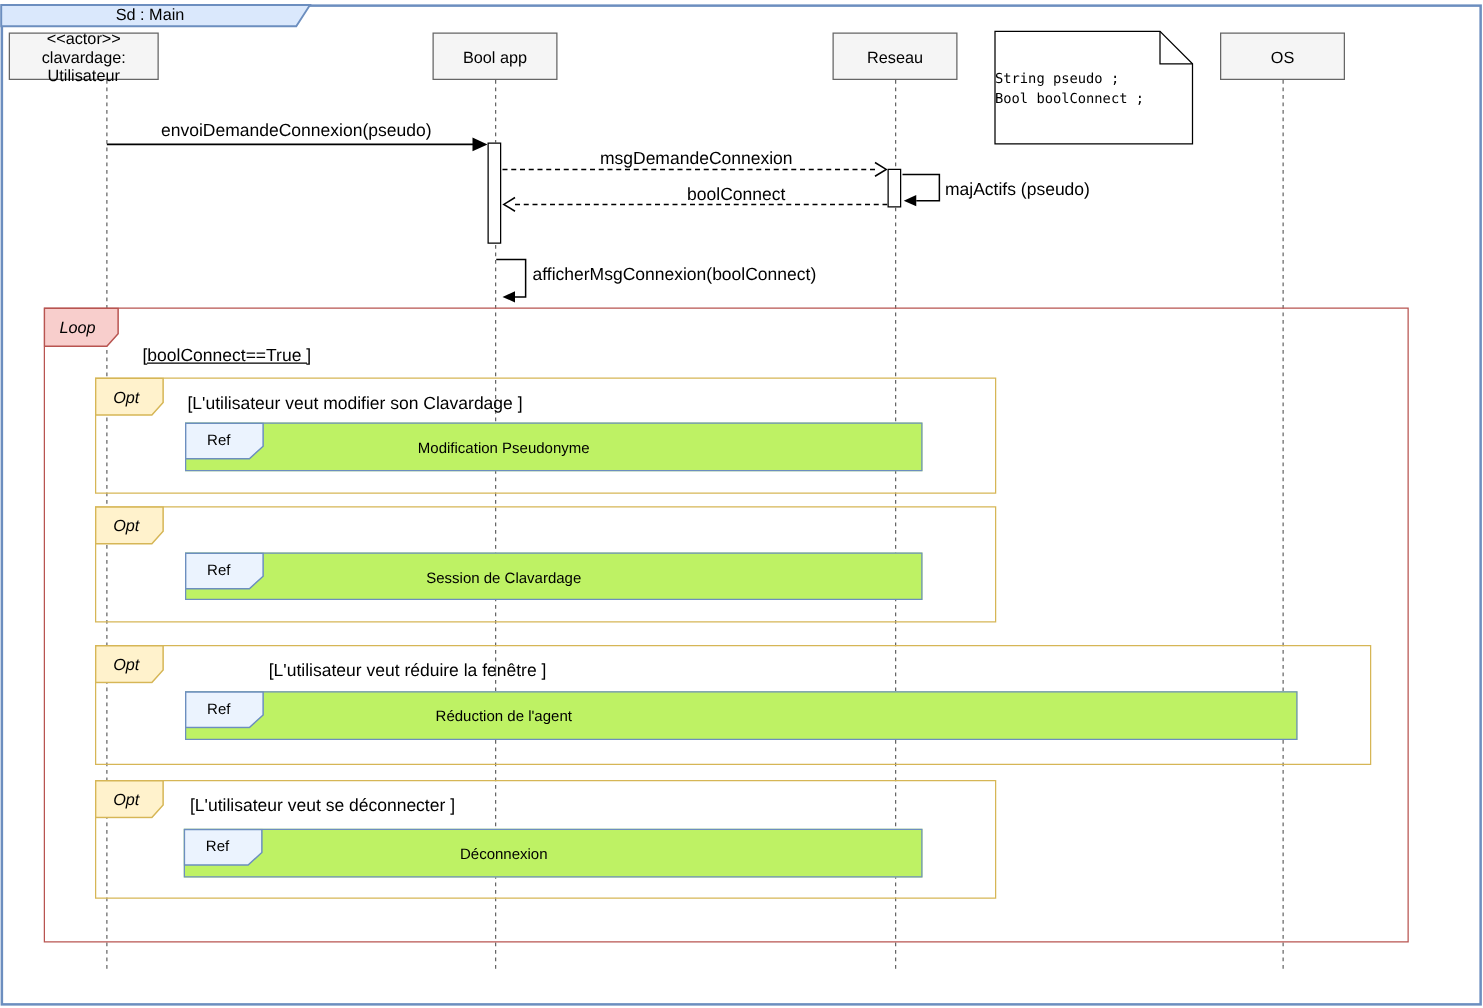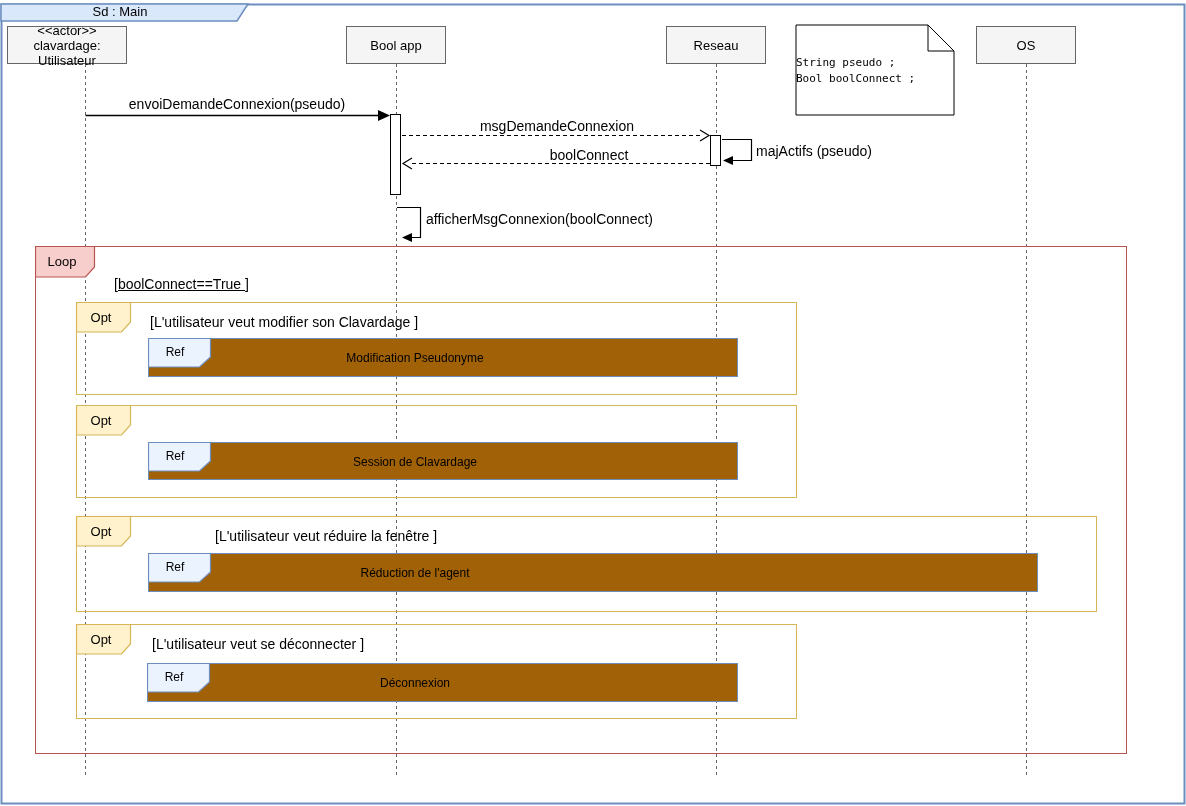--- a/index.html
+++ b/index.html
@@ -7,25 +7,25 @@
        font-family:"Liberation Sans","DejaVu Sans",sans-serif;color:#000;}
   .lbl{position:absolute;white-space:nowrap;font-size:14px;line-height:14px;color:#000;}
   .ctr{transform:translateX(-50%);}
   .participant{position:absolute;background:#f5f5f5;border:1px solid #666666;
                display:flex;flex-direction:column;align-items:center;justify-content:center;
                font-size:13px;line-height:15px;text-align:center;box-sizing:border-box;}
   .activation{position:absolute;background:#ffffff;border:1px solid #000;box-sizing:border-box;}
   .fragment{position:absolute;box-sizing:border-box;background:transparent;}
   .loop-frag{border:1px solid #b85450;}
   .opt-frag{border:1px solid #d6b656;}
-  .ref-box{position:absolute;background:#a16207;border:1px solid #6c8ebf;box-sizing:border-box;}
+  .ref-box{position:absolute;background:#bef264;border:1px solid #6c8ebf;box-sizing:border-box;}
   .pent-svg{position:absolute;left:-1px;top:-1px;}
-  .pent-lbl{position:absolute;font-size:13px;text-align:center;}
+  .pent-lbl{position:absolute;font-size:13px;text-align:center;font-style:italic;}
   .ref-lbl{position:absolute;font-size:12px;text-align:center;}
-  .ref-title{position:absolute;white-space:nowrap;font-size:12px;transform:translateX(-50%);margin-left:12px;}
+  .ref-title{position:absolute;white-space:nowrap;font-size:12px;transform:translateX(-50%);}
   .note-text{position:absolute;font-family:"DejaVu Sans Mono","Liberation Mono",monospace;
              font-size:11px;line-height:16px;text-align:left;}
   svg{display:block;}
   #lines-layer{position:absolute;left:0;top:0;pointer-events:none;}
 </style>
 </head>
 <body>
 
 <svg id="lines-layer" width="1186" height="806" viewBox="0 0 1186 806">
 

